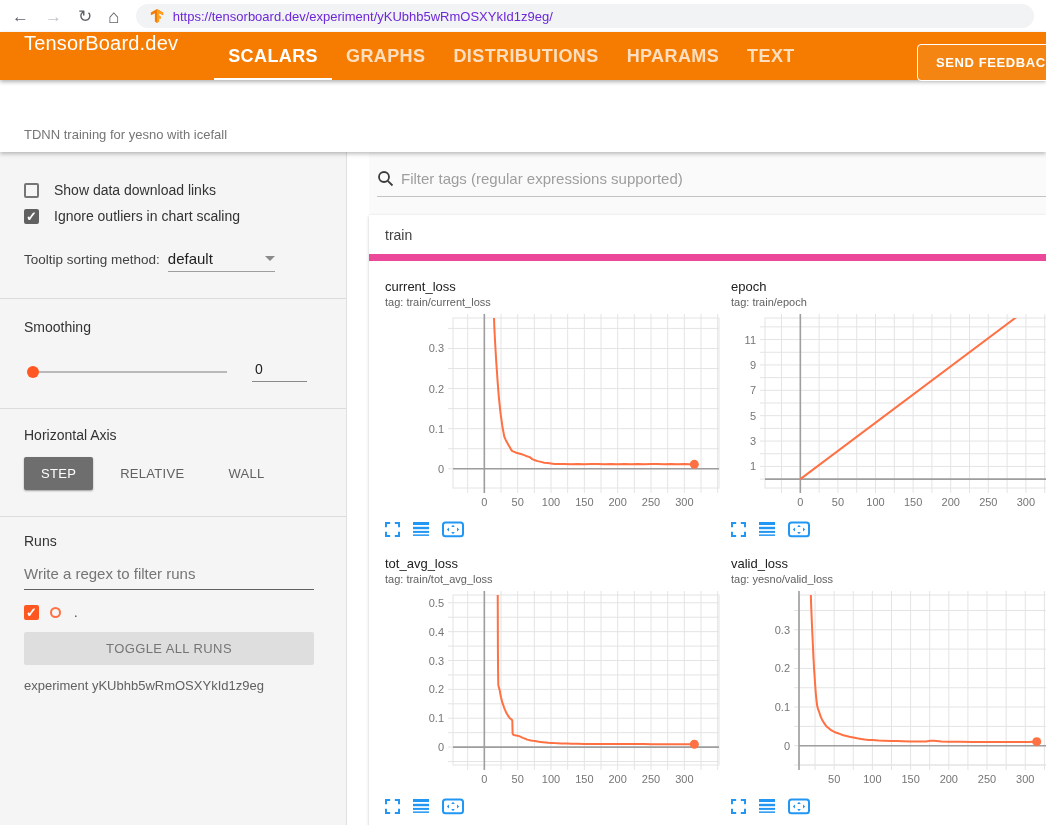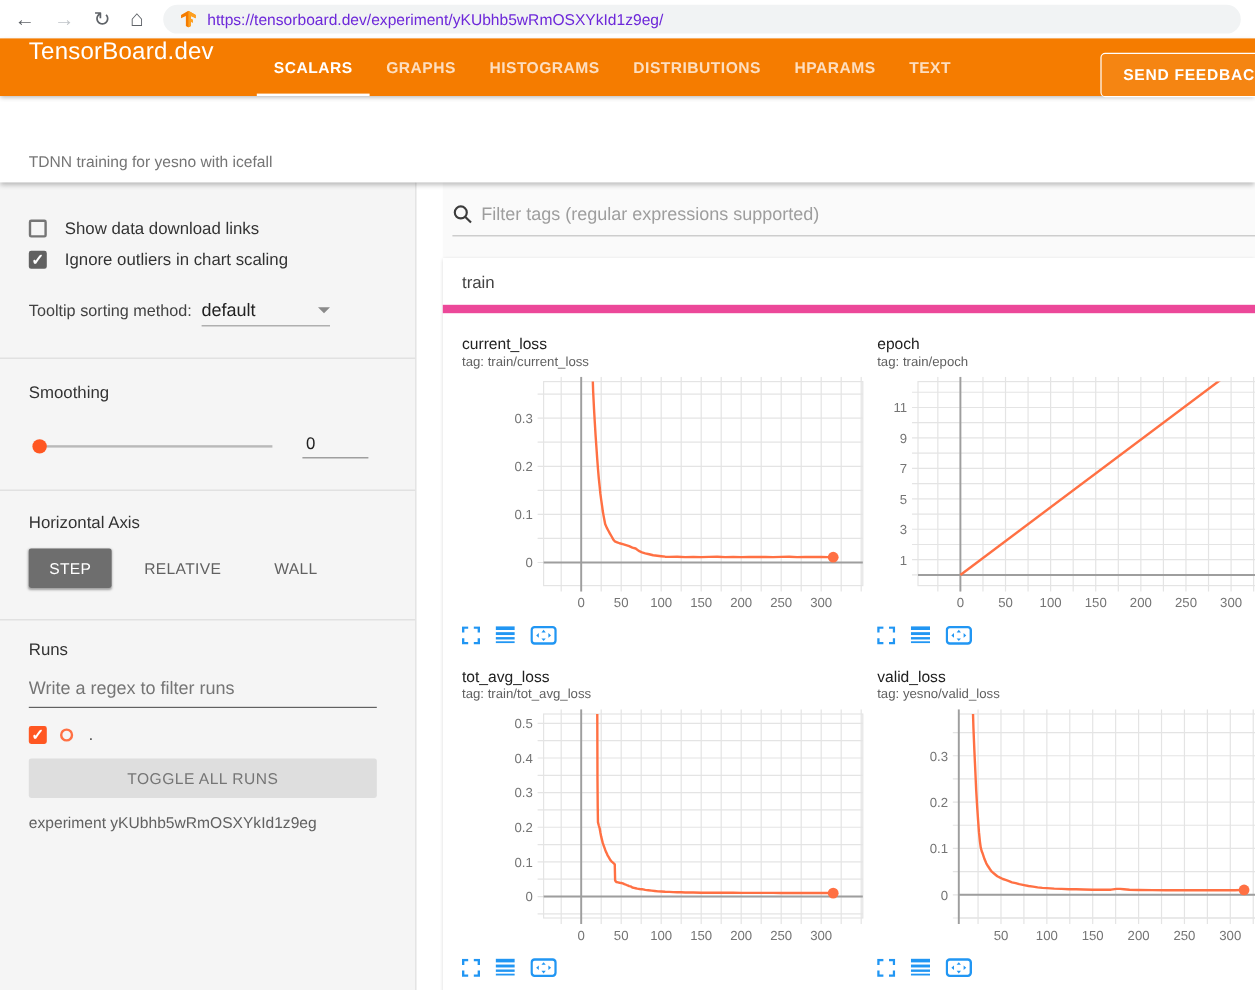--- a/index.html
+++ b/index.html
@@ -15,21 +15,21 @@
   .url-pill { flex:1; height:24px; background:#f1f3f4; border-radius:13px;
     display:flex; align-items:center; padding:0 14px; gap:9px; }
   .url-text { font-size:13px; color:#6d28d9; white-space:nowrap; }
 
   
   .tb-header { height:48px; background:#f57c00; display:flex; align-items:flex-start;
     padding-left:24px; position:relative; z-index:6; box-shadow:0 2px 4px rgba(0,0,0,.3); }
   .brand { color:#fff; font-size:20px; letter-spacing:.2px; }
   .tabs { display:flex; margin-left:36px; height:100%; align-items:stretch; }
   .tab { position:relative; display:flex; align-items:center; padding:8px 14px;
-    color:rgba(255,255,255,.75); font-size:13px; font-weight:bold;
+    color:rgba(255,255,255,.75); font-size:18px; font-weight:bold;
     letter-spacing:.4px; cursor:pointer; }
   .tab.active { color:#fff; }
   .tab.active::after { content:""; position:absolute; left:0; right:0; bottom:0;
     height:2px; background:#fff; }
   .feedback-btn { position:absolute; left:917px; top:12px; height:37px;
     padding:0 18px; border:1.5px solid #fff; border-radius:4px; color:#fff;
     font-size:13px; font-weight:bold; letter-spacing:.6px; display:flex;
     align-items:center; background:rgba(255,255,255,.07); white-space:nowrap;
     cursor:pointer; }
 
@@ -134,21 +134,20 @@
     </span>
     <span class="url-text">https://tensorboard.dev/experiment/yKUbhb5wRmOSXYkId1z9eg/</span>
   </div>
 </div>
 
 <div class="tb-header">
   <div class="brand">TensorBoard.dev</div>
   <div class="tabs" id="tabs">
       <div class="tab active">SCALARS</div>
       <div class="tab">GRAPHS</div>
-      <div class="tab">HISTOGRAMS</div>
       <div class="tab">DISTRIBUTIONS</div>
       <div class="tab">HPARAMS</div>
       <div class="tab">TEXT</div>
     </div>
   <div class="feedback-btn">SEND FEEDBACK</div>
 </div>
 
 <div class="exp-bar">
   <span class="exp-title">TDNN training for yesno with icefall</span>
 </div>

